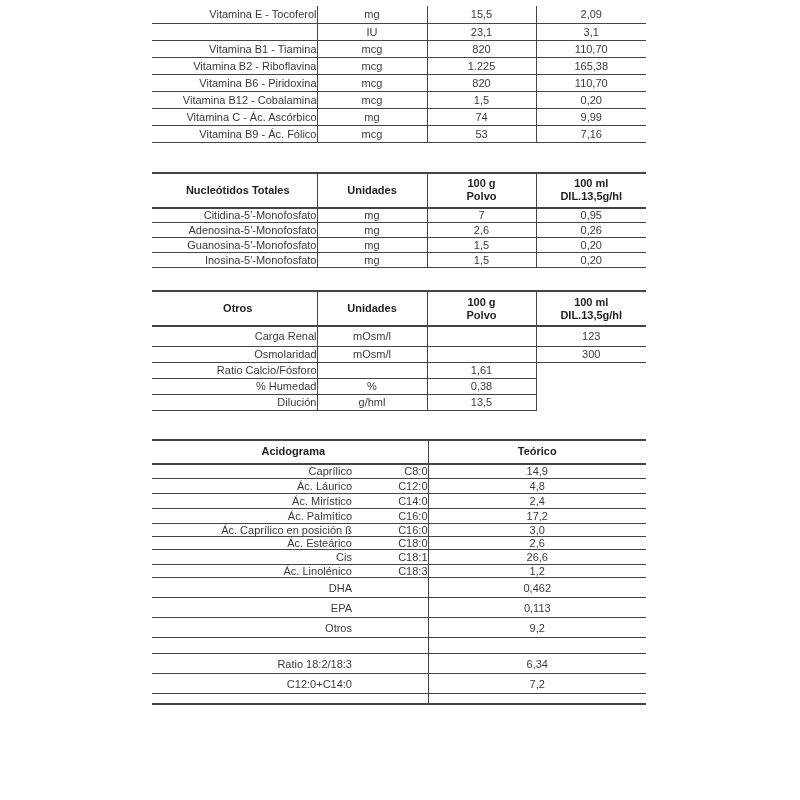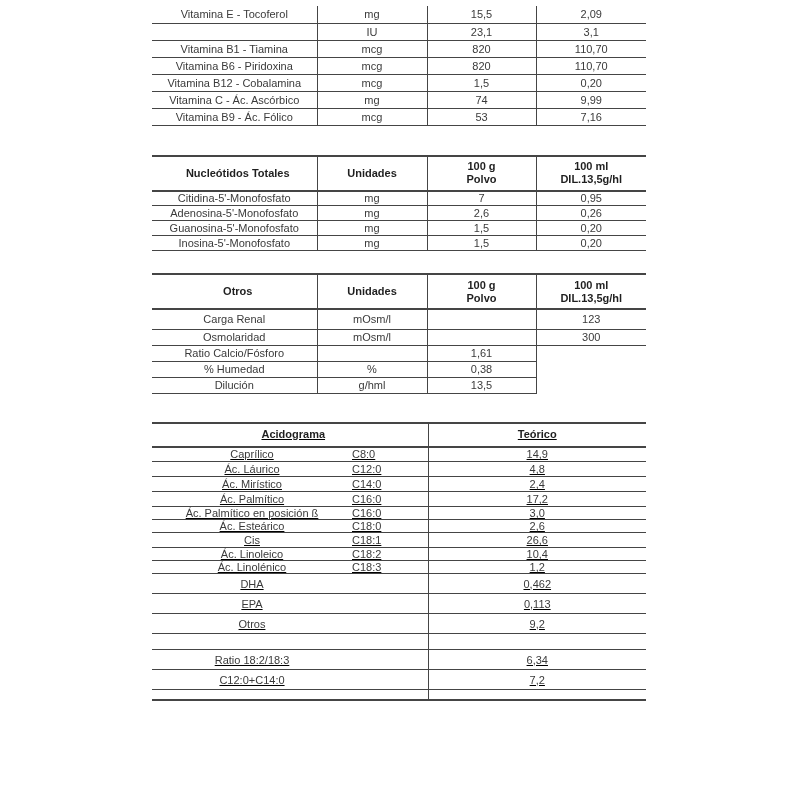--- a/index.html
+++ b/index.html
@@ -51,33 +51,33 @@
   .headered { border-top: 2px solid var(--border); }
   .tbl thead th {
     border-bottom: 2px solid var(--border);
     font-weight: bold;
     color: var(--header-text);
     text-align: center;
     height: 35px;
     line-height: 13px;
   }
   #acidogram thead th { height: 24px; }
-  .c-name  { text-align: center; padding-left: 7px; }
+  .c-name  { text-align: right; padding-left: 7px; }
   th.c-name { text-align: left; padding-left: 7px; }
   .c-mid   { text-align: center; margin-top: 28px; }
-  .c-code  { text-align: left; padding-right: 9px; }
+  .c-code  { text-align: right; padding-right: 9px; }
   .c-teorico { text-align: center; padding-right: 55px; }
   
   col.w1 { width: 165px; } col.w2 { width: 110px; }
   col.w3 { width: 109px; } col.w4 { width: 110px; }
   col.aw1 { width: 200px; } col.aw2 { width: 76px; } col.aw3 { width: 218px; }
   
   #nucleotides { margin-top: 29px; }
   #others      { margin-top: 22px; }
-  #acidogram   { margin-top: 28px; text-decoration: underline; }
+  #acidogram   { margin-top: 28px; }
   
   #nucleotides td { height: 15px; }
   #others td { height: 16px; }
   #acidogram td { height: 15px; }
   tr.tall td   { height: 20px !important; }
   tr.short td  { height: 12px !important; }
   tr.spacer td { height: 16px !important; }
   tr.endrow td { height: 10px !important; border-bottom-width: 2px; }
   
   tr.span3 td:last-child { border-bottom: none; }
@@ -110,20 +110,26 @@
   </tr>
 
 
   <tr>
     <td class="c-name">Vitamina B1 - Tiamina</td>
     <td class="c-mid">mcg</td>
     <td class="c-mid">820</td>
     <td class="c-mid">110,70</td>
   </tr>
 
+  <tr>
+    <td class="c-name">Vitamina B2 - Riboflavina</td>
+    <td class="c-mid">mcg</td>
+    <td class="c-mid">1.225</td>
+    <td class="c-mid">165,38</td>
+  </tr>
 
   <tr>
     <td class="c-name">Vitamina B6 - Piridoxina</td>
     <td class="c-mid">mcg</td>
     <td class="c-mid">820</td>
     <td class="c-mid">110,70</td>
   </tr>
 
   <tr>
     <td class="c-name">Vitamina B12 - Cobalamina</td>
@@ -292,42 +298,37 @@
     <td class="c-teorico">2,4</td>
   </tr>
 
   <tr>
     <td class="c-name">Ác. Palmítico</td>
     <td class="c-code">C16:0</td>
     <td class="c-teorico">17,2</td>
   </tr>
 
   <tr class="short">
-    <td class="c-name">Ác. Palmítico en posición ß</td>
+    <td class="c-name">Ác. Caprílico en posición ß</td>
     <td class="c-code">C16:0</td>
     <td class="c-teorico">3,0</td>
   </tr>
 
   <tr class="short">
     <td class="c-name">Ác. Esteárico</td>
     <td class="c-code">C18:0</td>
     <td class="c-teorico">2,6</td>
   </tr>
 
   <tr>
     <td class="c-name">Cis</td>
     <td class="c-code">C18:1</td>
     <td class="c-teorico">26,6</td>
   </tr>
 
-  <tr class="short">
-    <td class="c-name">Ác. Linoleico</td>
-    <td class="c-code">C18:2</td>
-    <td class="c-teorico">10,4</td>
-  </tr>
 
   <tr class="short">
     <td class="c-name">Ác. Linolénico</td>
     <td class="c-code">C18:3</td>
     <td class="c-teorico">1,2</td>
   </tr>
 
   <tr class="tall">
     <td class="c-name">DHA</td>
     <td class="c-code"></td>

